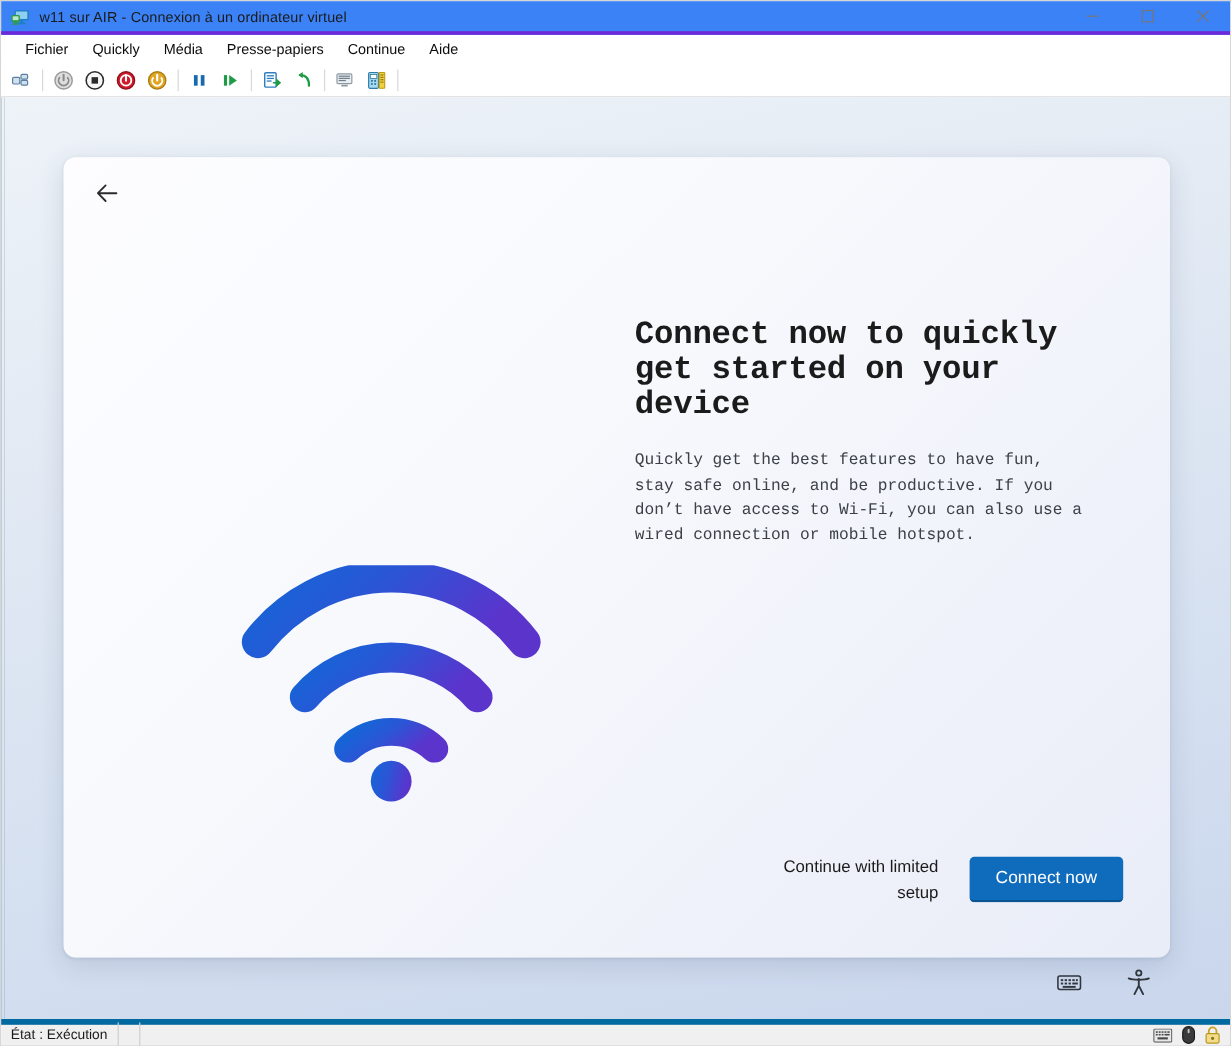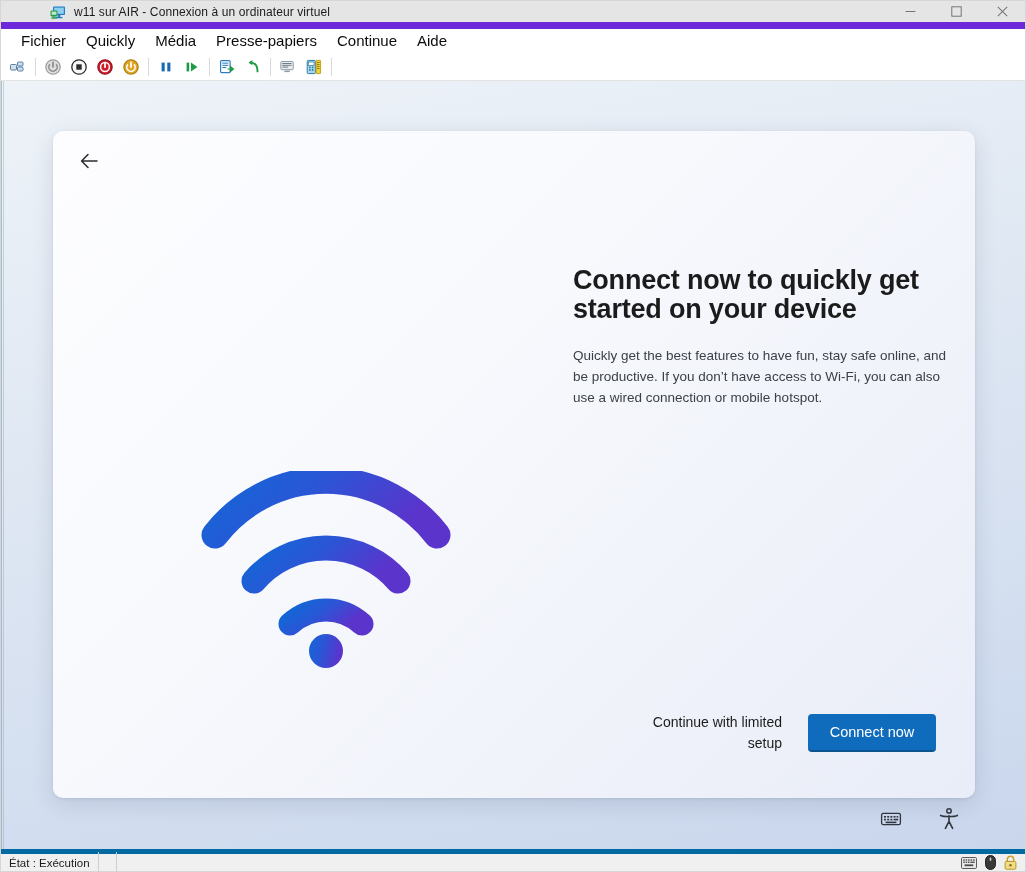--- a/index.html
+++ b/index.html
@@ -19,26 +19,25 @@
     display: flex;
     flex-direction: column;
     background: #ffffff;
     border: 1px solid #d6d6d6;
   }
 
   
   .titlebar {
     height: 28px;
     min-height: 28px;
-    background: #e5e5e5;
+    background: #3b82f6;
     display: flex;
     align-items: center;
     position: relative;
-    border-bottom: 7px solid #6d28d9;
-    padding-left: 41px;
+    border-bottom: 3px solid #6d28d9;
   }
   .titlebar-icon {
     width: 16px; height: 16px;
     margin-left: 8px; margin-right: 8px;
     position: relative;
     flex: 0 0 auto;
   }
   .titlebar-text {
     font-size: 12px;
     color: #1b1b1b;
@@ -63,21 +62,21 @@
   .menubar {
     height: 24px;
     min-height: 24px;
     background: #ffffff;
     display: flex;
     align-items: center;
     padding-left: 10px;
     border-bottom: 1px solid #ffffff;
   }
   .menu-item {
-    font-size: 15px;
+    font-size: 12px;
     color: #0c0c0c;
     padding: 3px 10px;
     white-space: nowrap;
   }
 
   
   .toolbar {
     height: 28px;
     min-height: 28px;
     background: #ffffff;
@@ -131,23 +130,24 @@
     left: 14px;
     top: 10px;
     width: 44px; height: 40px;
     display: flex; align-items: center; justify-content: center;
     border-radius: 4px;
   }
 
   
   .oobe-text {
     position: absolute;
-    left: 520px;
+    left: 476px;
     top: 135px;
     width: 380px;
+    font-family: Liberation Mono, monospace;
   }
   .oobe-title {
     font-size: 27px;
     line-height: 1.07;
     font-weight: 600;
     color: #1b1b1b;
     letter-spacing: -0.2px;
     margin-bottom: 22px;
   }
   .oobe-body {

